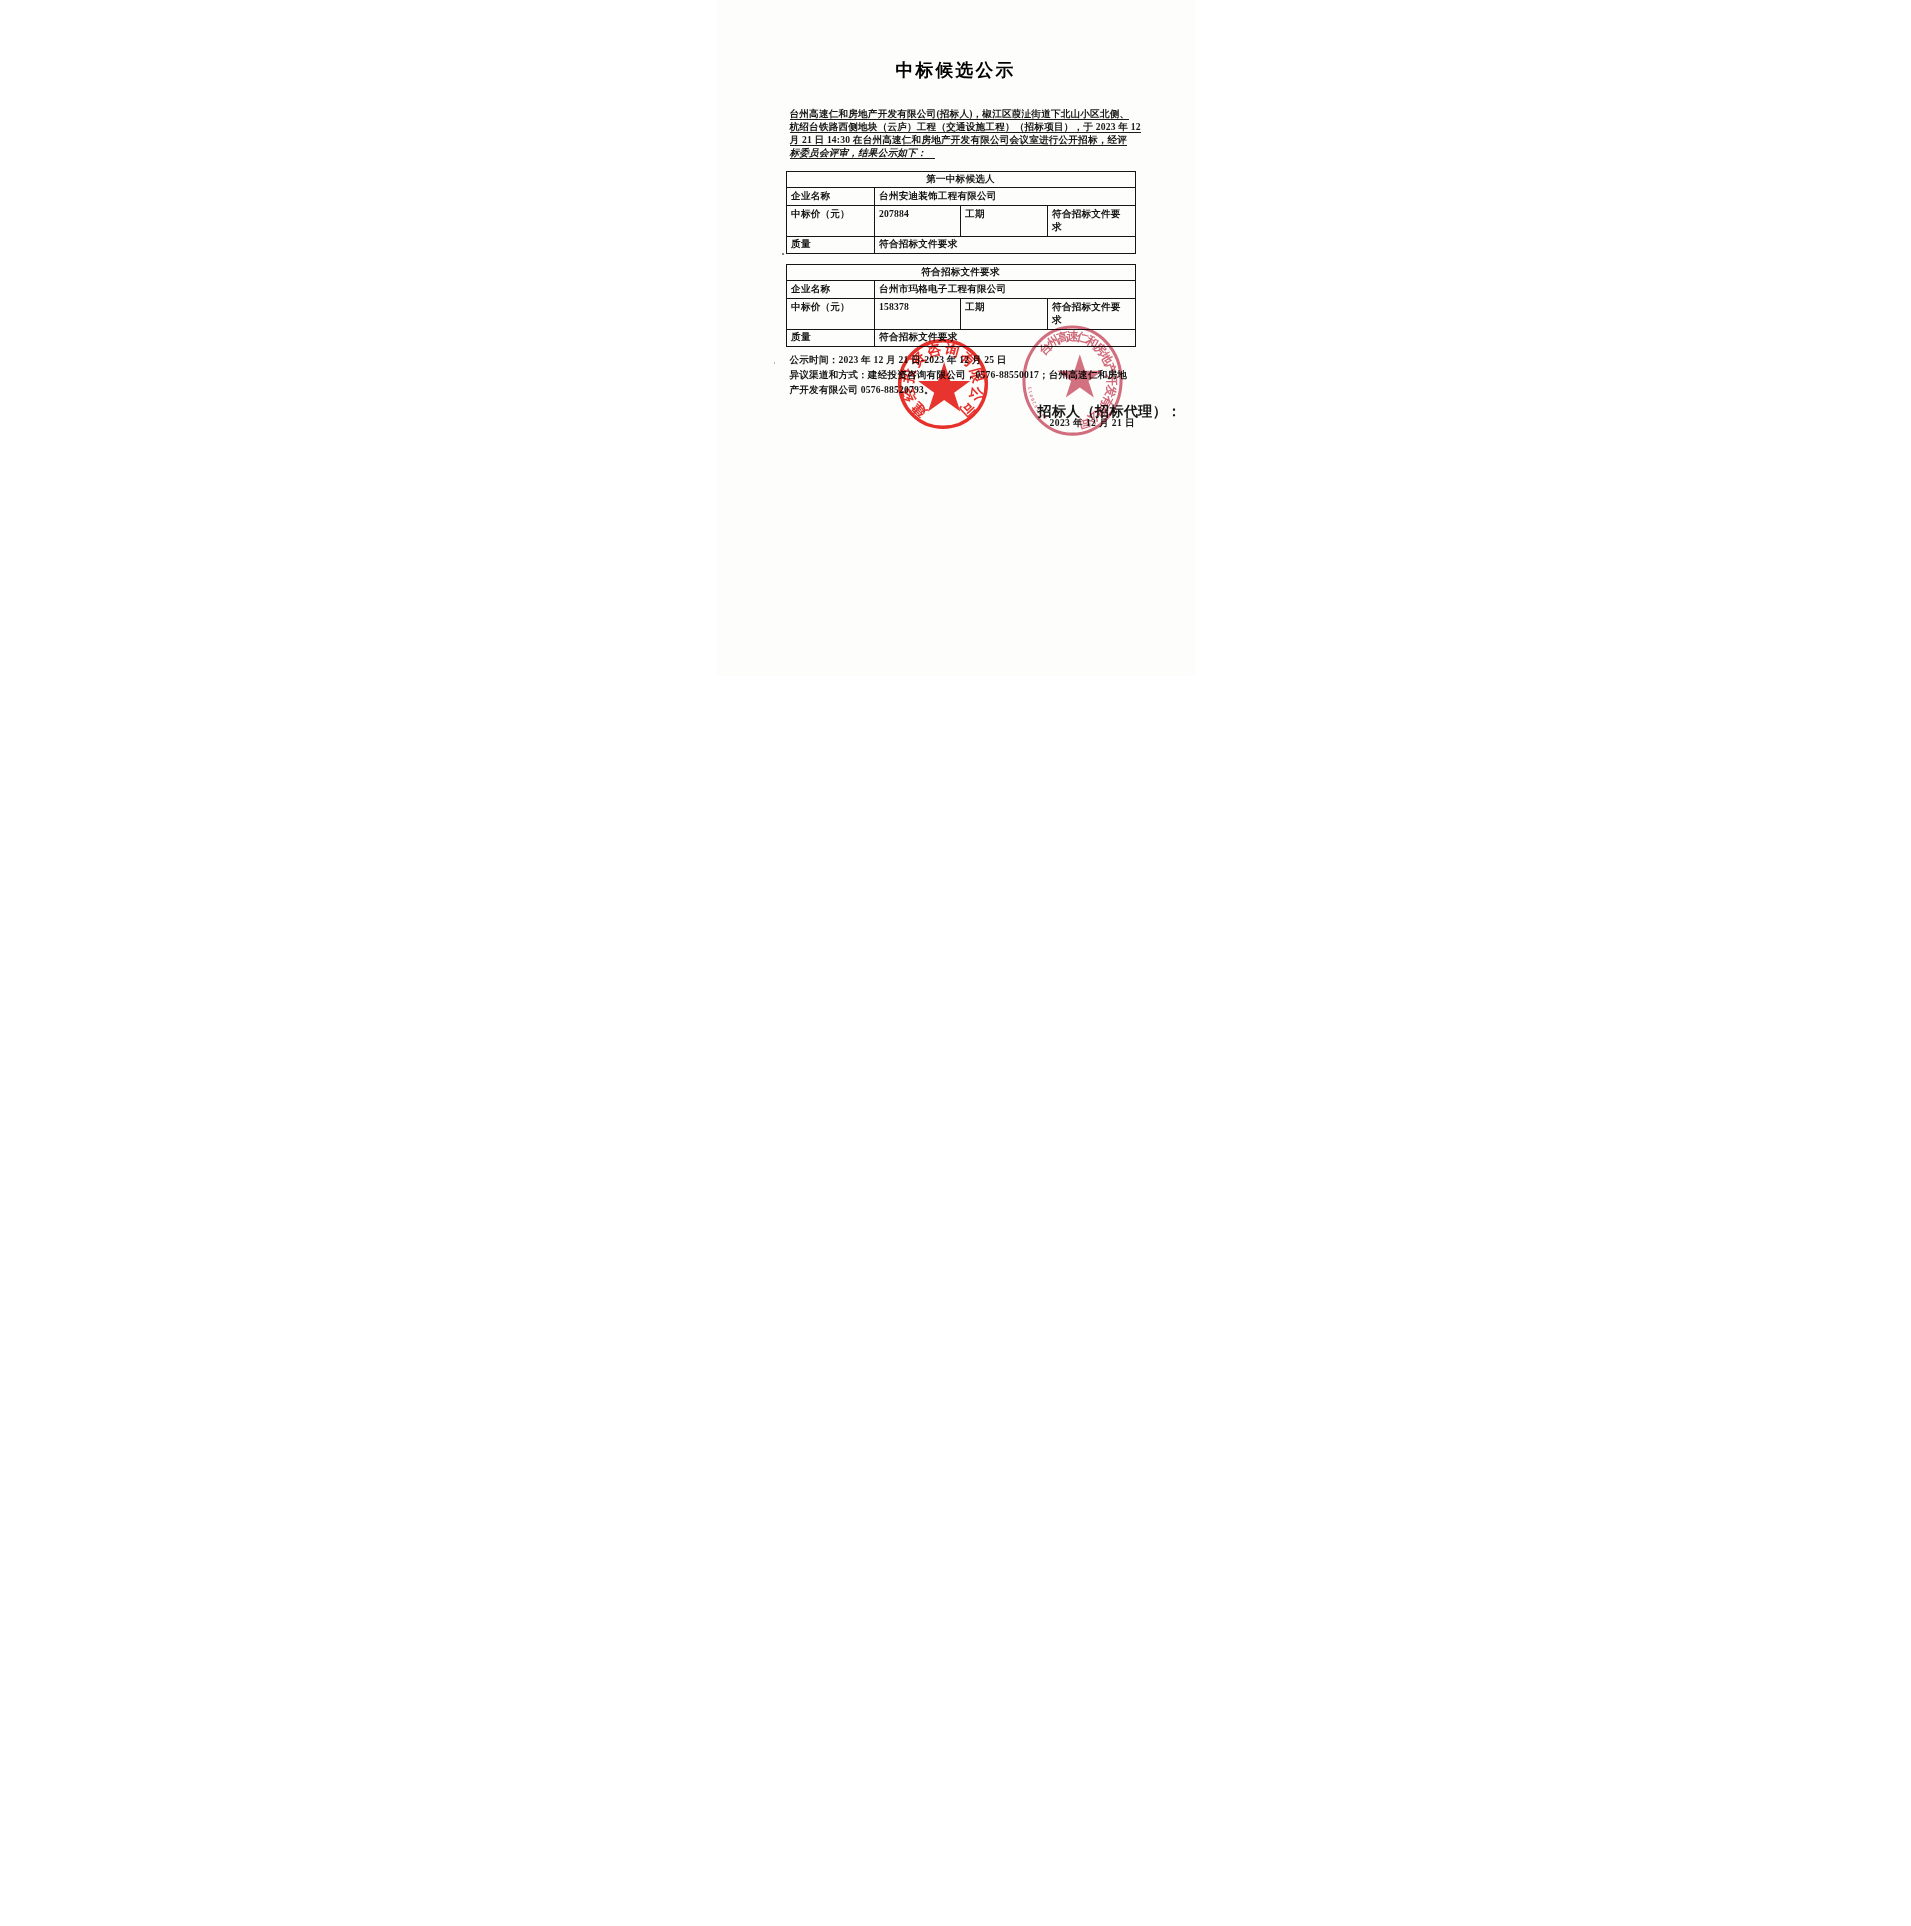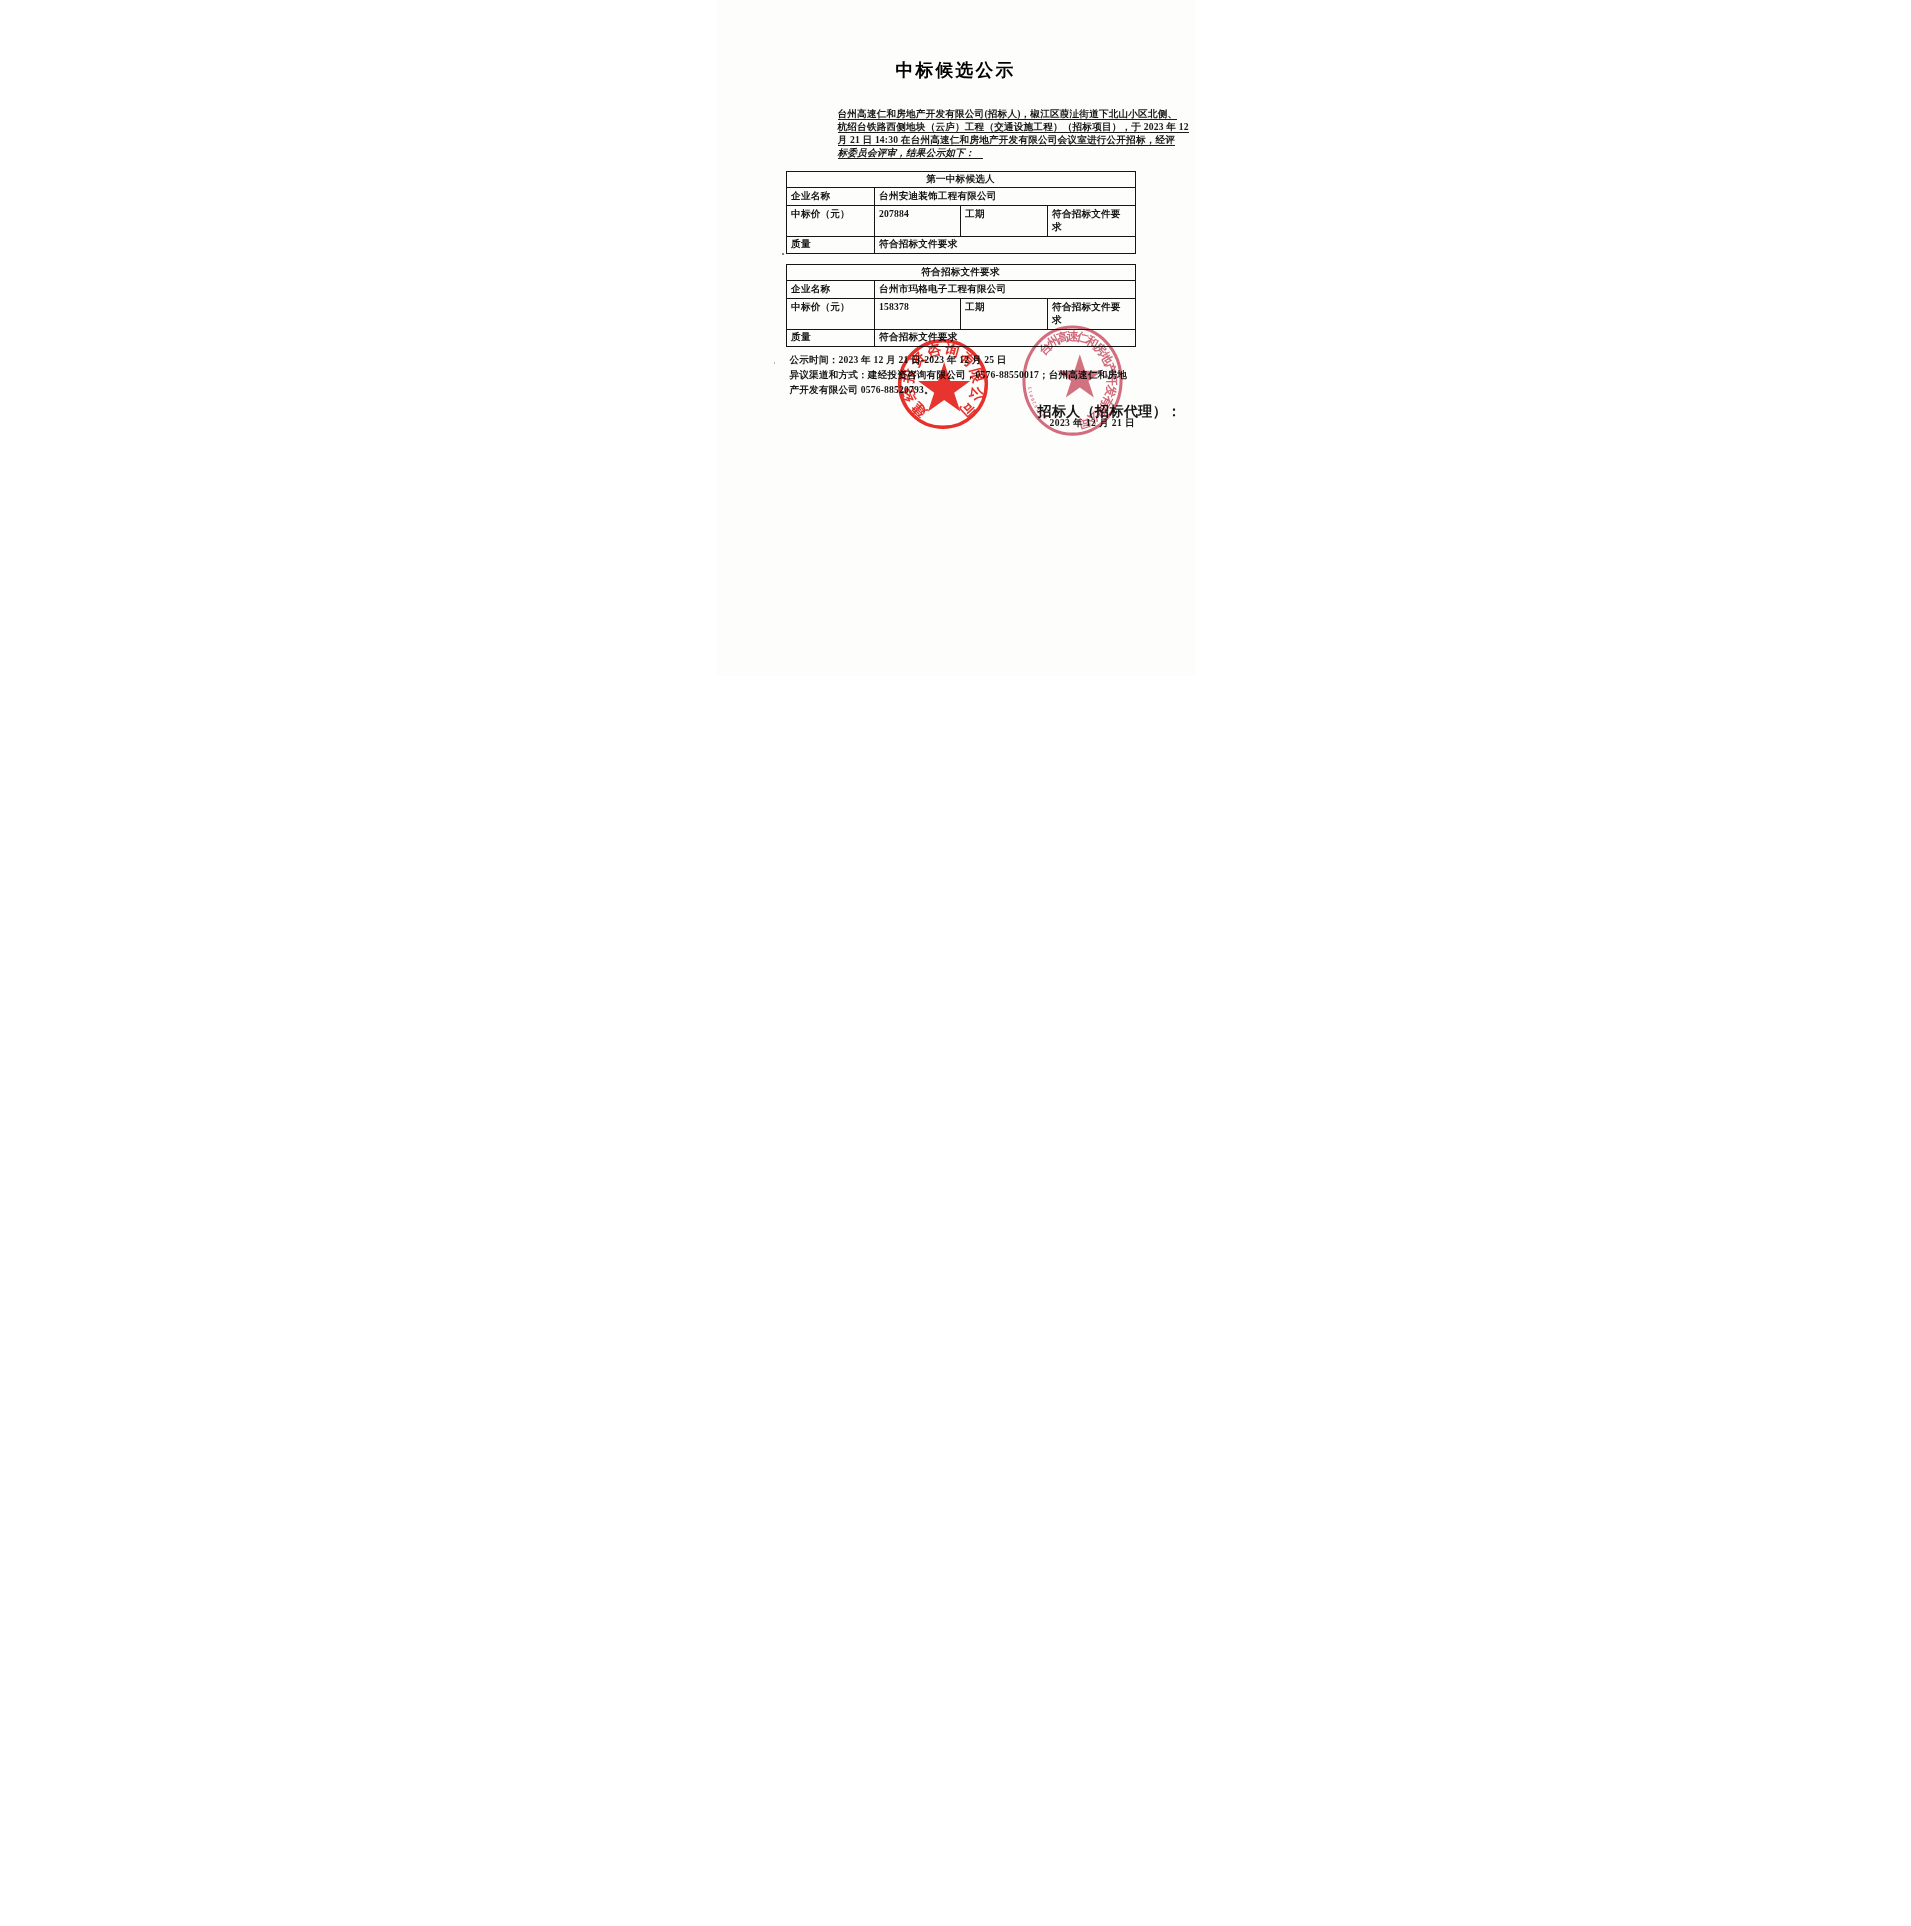--- a/index.html
+++ b/index.html
@@ -23,21 +23,20 @@
   
   .intro{
     position:absolute;left:73px;top:107px;width:343px;
     font-size:9.6px;font-weight:600;line-height:13px;
     letter-spacing:0.2px;
   }
   .intro .iline{height:13px;white-space:nowrap;}
   .intro .ul{
     display:inline-block;height:12px;
     border-bottom:1.2px solid #1c1c1c;
-    margin-left:48px;
   }
   .intro .iline:last-child .ul{padding-right:8.5px;font-style:italic;}
   
   table.bid{
     position:absolute;left:69px;width:349px;
     border-collapse:collapse;table-layout:fixed;
     font-size:9.6px;font-weight:600;letter-spacing:0.2px;
     color:#141414;
   }
   #table-1{top:171px;}

